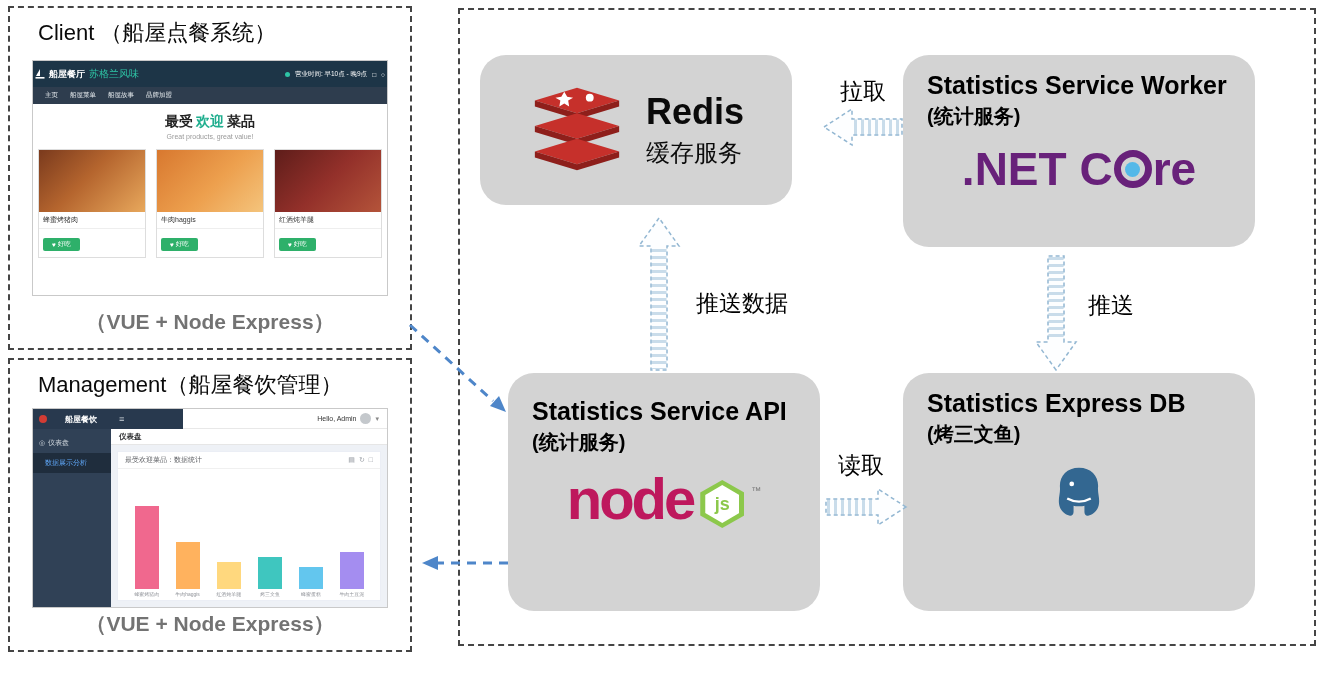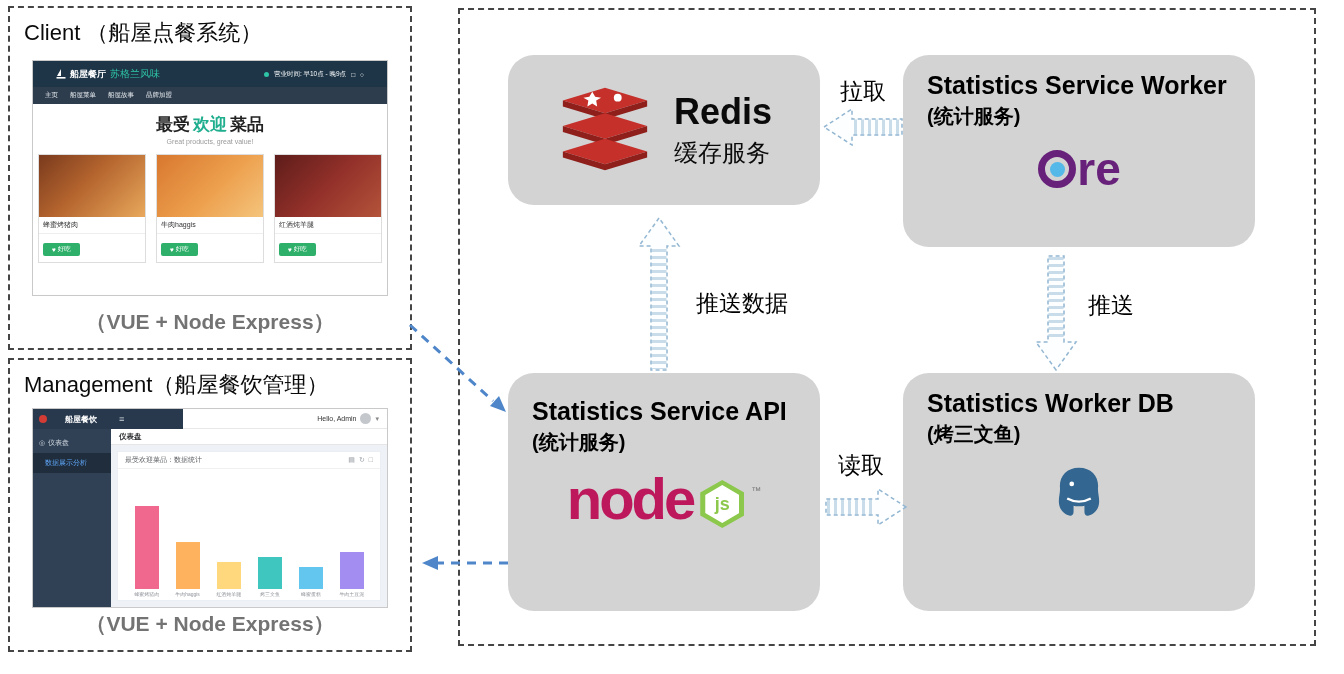--- a/index.html
+++ b/index.html
@@ -3,36 +3,36 @@
 <meta charset="utf-8">
 <style>
   html,body{margin:0;padding:0;background:#fff}
   .stage{position:relative;width:1344px;height:674px;background:#fff;font-family:"Liberation Sans",sans-serif;overflow:hidden}
 
   
   .panel{position:absolute;border:2px dashed #454545;background:#fff;box-sizing:border-box}
   #client-panel{left:8px;top:6px;width:404px;height:344px}
   #mgmt-panel{left:8px;top:358px;width:404px;height:294px}
   #services-panel{left:458px;top:8px;width:858px;height:638px}
-  .panel-title{position:absolute;left:14px;top:10px;font-size:22px;color:#0a0a0a}
+  .panel-title{position:absolute;left:28px;top:10px;font-size:22px;color:#0a0a0a}
   .panel-footer{position:absolute;left:0;right:0;bottom:12px;text-align:center;font-size:21px;font-weight:bold;color:#737373}
 
   
   .mock{position:absolute;left:22px;right:22px;border:1px solid #c9c9c9;background:#fff;overflow:hidden}
   #site-mock{top:52px;height:234px}
-  .site-header{height:26px;background:#1d3547;display:flex;align-items:center;justify-content:space-between;padding:0 23px}
+  .site-header{height:26px;background:#1d3547;display:flex;align-items:center;justify-content:space-between;padding:0 2px}
   .site-brand{display:flex;align-items:center;gap:4px}
   .site-brand b{color:#fff;font-size:9px}
   .site-brand i{color:#2ec4a5;font-size:10px;font-style:normal}
   .site-right{display:flex;align-items:center;gap:5px;color:#fff;font-size:6.5px}
   .dot-ico{width:5px;height:5px;border-radius:50%;background:#2ec4a5;display:inline-block}
   .site-nav{height:17px;background:#2e3d4e;display:flex;align-items:center;gap:12px;padding:0 12px}
   .site-nav span{color:#e7ecef;font-size:6.5px;cursor:pointer}
   .hero{padding-top:9px;text-align:center}
-  .hero-title{font-size:17px;font-weight:bold;color:#222}
+  .hero-title{font-size:14px;font-weight:bold;color:#222}
   .hero-title .accent{color:#1fae8e;margin:0 3px}
   .hero-sub{font-size:7px;color:#9a9a9a;margin-top:2px}
   .cards{display:flex;justify-content:center;gap:10px;margin-top:9px}
   .pcard{width:106px;border:1px solid #ddd;background:#fff}
   .pcard .img{height:62px}
   .food-0{background:linear-gradient(135deg,#7a3a1d,#b5652e 45%,#e8a85c)}
   .food-1{background:linear-gradient(135deg,#d8782f,#eda04e 55%,#f4c47c)}
   .food-2{background:linear-gradient(135deg,#5e1d1a,#93302a 50%,#b4543a)}
   .pname{font-size:7px;color:#333;padding:3px 4px;border-bottom:1px solid #eee}
   .pbtn-row{padding:4px 4px 6px}
@@ -60,21 +60,21 @@
   .card-title{font-size:7px;color:#606266}
   .card-icons{display:flex;gap:4px;color:#9a9fa6;font-size:7px}
   .card-icons span{cursor:pointer}
   .chart{flex:1;display:flex;align-items:flex-end;justify-content:space-around;padding:6px 8px 2px}
   .chart-col{display:flex;flex-direction:column;align-items:center;justify-content:flex-end;width:40px}
   .bar{width:24px;background:#ccc}
   .bar-label{font-size:5.5px;color:#909399;margin-top:2px;white-space:nowrap;transform:scale(.9)}
 
   
   .svc{position:absolute;background:#d3d3d3;border-radius:26px;box-sizing:border-box;z-index:1}
-  #redis-box{left:508px;top:55px;width:312px;height:150px;display:flex;align-items:center;justify-content:center;gap:20px}
+  #redis-box{left:480px;top:55px;width:312px;height:150px;display:flex;align-items:center;justify-content:center;gap:20px}
   #worker-box{left:903px;top:55px;width:352px;height:192px;padding:16px 24px}
   #api-box{left:508px;top:373px;width:312px;height:238px;padding:24px 24px}
   #db-box{left:903px;top:373px;width:352px;height:238px;padding:16px 24px}
   .svc-title{font-size:25px;font-weight:bold;color:#000}
   .svc-sub{font-size:20px;font-weight:bold;color:#000;margin-top:3px}
   .redis-name{font-size:36px;font-weight:bold;color:#0a0a0a}
   .redis-sub{font-size:24px;color:#0a0a0a;margin-top:4px;font-weight:500}
 
   
   .dotnet{display:flex;align-items:center;justify-content:center;margin-top:16px;font-size:46px;font-weight:bold;color:#68217a;line-height:1}
@@ -262,20 +262,21 @@
     <div>
       <div class="redis-name">Redis</div>
       <div class="redis-sub">缓存服务</div>
     </div>
   </div>
 
   <div class="svc" id="worker-box">
     <div class="svc-title">Statistics Service Worker</div>
     <div class="svc-sub">(统计服务)</div>
     <div class="dotnet">
+      <span>.NET C</span>
         <span class="ring">
           <span class="dot"></span>
         </span>
         <span>re</span>
     </div>
   </div>
 
   <div class="svc" id="api-box">
     <div class="svc-title">Statistics Service API</div>
     <div class="svc-sub">(统计服务)</div>
@@ -284,21 +285,21 @@
       <span class="hex">
         <span class="outer"></span>
           <span class="inner"></span>
           <span class="js">js</span>
       </span>
       <span class="tm">™</span>
     </div>
   </div>
 
   <div class="svc" id="db-box">
-    <div class="svc-title">Statistics Worker DB</div>
+    <div class="svc-title">Statistics Express DB</div>
     <div class="svc-sub">(烤三文鱼)</div>
     <div class="pg">
       <svg width="58" height="58" viewBox="0 0 64 64">
         <path d="M32 4 C18 4 10 14 11 26 C11.5 32 9 38 10 44 C11 51 16 56 22 57 C24 57.3 26 56 26 53 L26 46 C28 47 36 47 38 46 L38 53 C38 56 40 57.5 42 57 C48 56 53 51 54 44 C55 38 52.5 32 53 26 C54 14 46 4 32 4 Z" fill="#336791"></path>
         <circle cx="24" cy="22" r="2.6" fill="#fff"></circle>
         <path d="M19 38 Q32 45 45 38" stroke="#fff" stroke-width="2.6" fill="none"></path>
       </svg>
     </div>
   </div>
 

